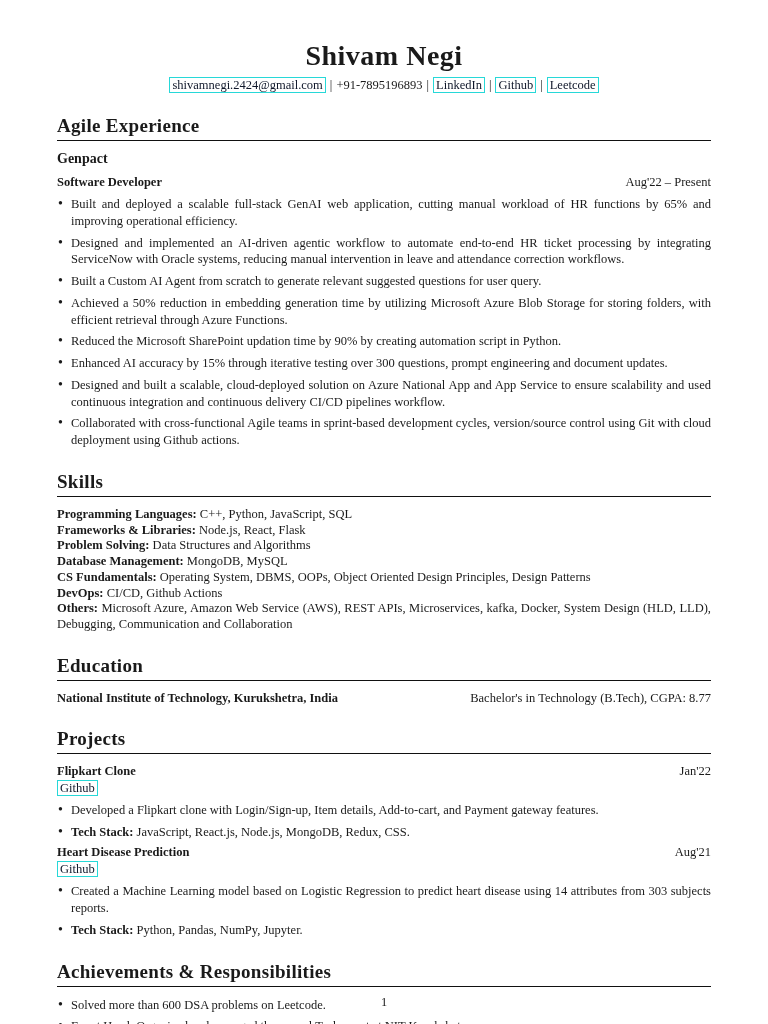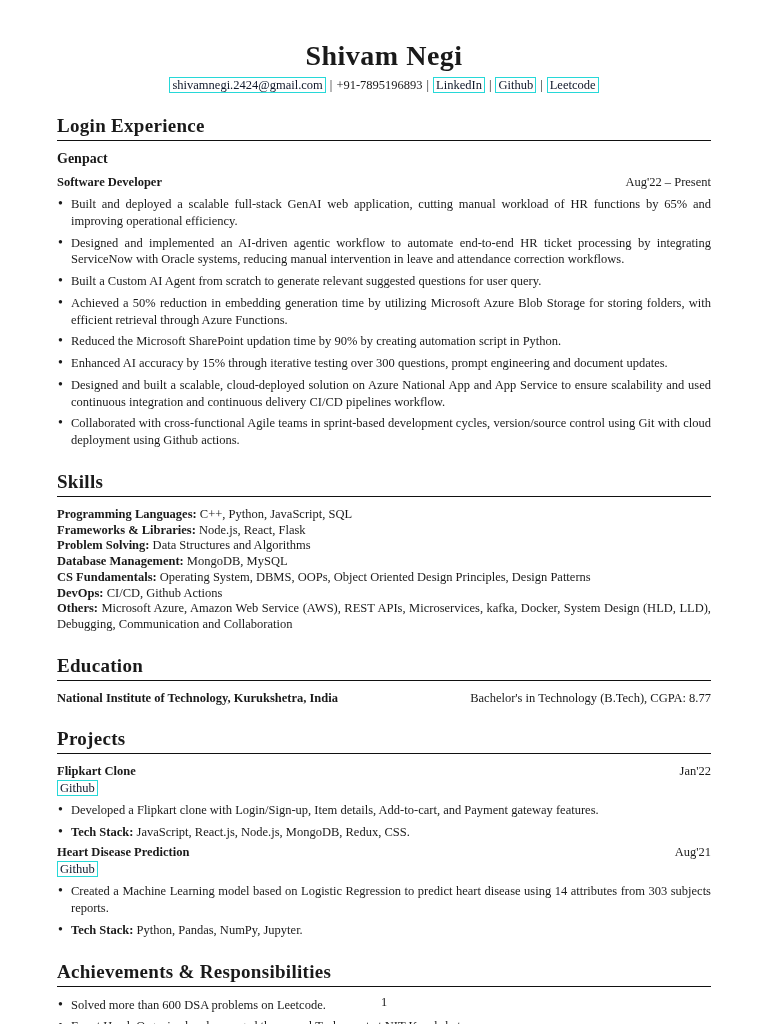--- a/index.html
+++ b/index.html
@@ -98,21 +98,21 @@
 <div class="page">
 
   <header>
     <h1 class="name">Shivam Negi</h1>
     <div class="contact">
       <a class="boxed-link" href="#">shivamnegi.2424@gmail.com</a><span class="sep">|</span><span>+91-7895196893</span><span class="sep">|</span><a class="boxed-link" href="#">LinkedIn</a><span class="sep">|</span><a class="boxed-link" href="#">Github</a><span class="sep">|</span><a class="boxed-link" href="#">Leetcode</a>
     </div>
   </header>
 
   <section>
-    <h2 class="section-heading">Login Experience</h2>
+    <h2 class="section-heading">Agile Experience</h2>
     <div class="company">Genpact</div>
     <div class="row-split">
       <span class="bold">Software Developer</span>
       <span>Aug'22 – Present</span>
     </div>
     <ul class="bullets">
       <li>Built and deployed a scalable full-stack GenAI web application, cutting manual workload of HR functions by 65% and improving operational efficiency.</li>
       <li>Designed and implemented an AI-driven agentic workflow to automate end-to-end HR ticket processing by integrating ServiceNow with Oracle systems, reducing manual intervention in leave and attendance correction workflows.</li>
       <li>Built a Custom AI Agent from scratch to generate relevant suggested questions for user query.</li>
       <li>Achieved a 50% reduction in embedding generation time by utilizing Microsoft Azure Blob Storage for storing folders, with efficient retrieval through Azure Functions.</li>

